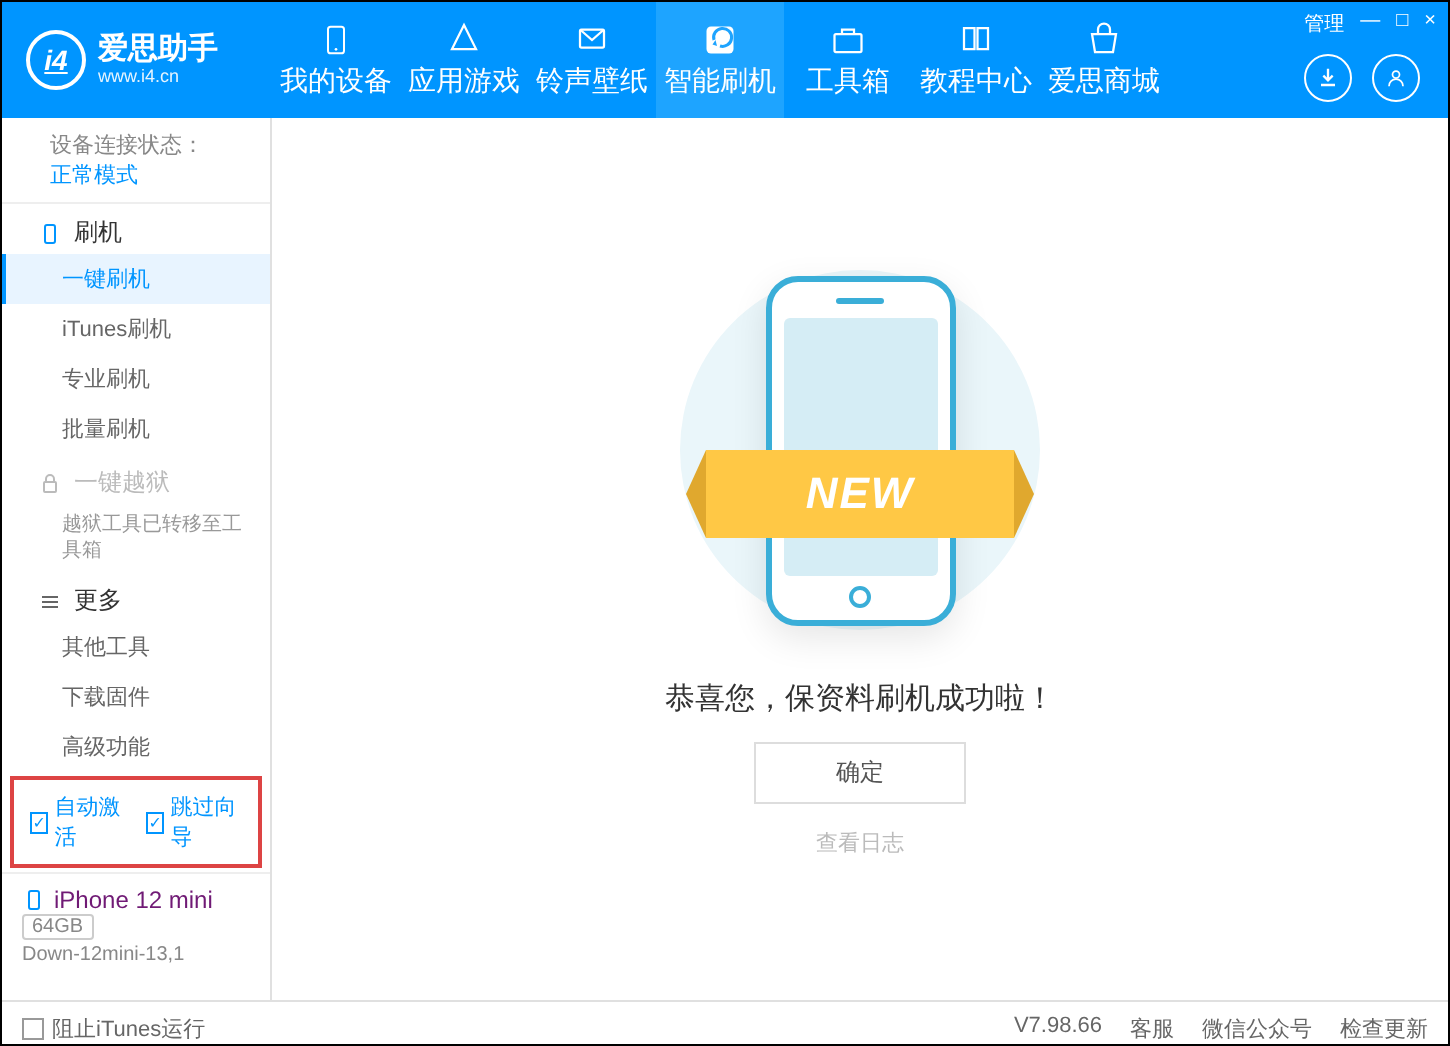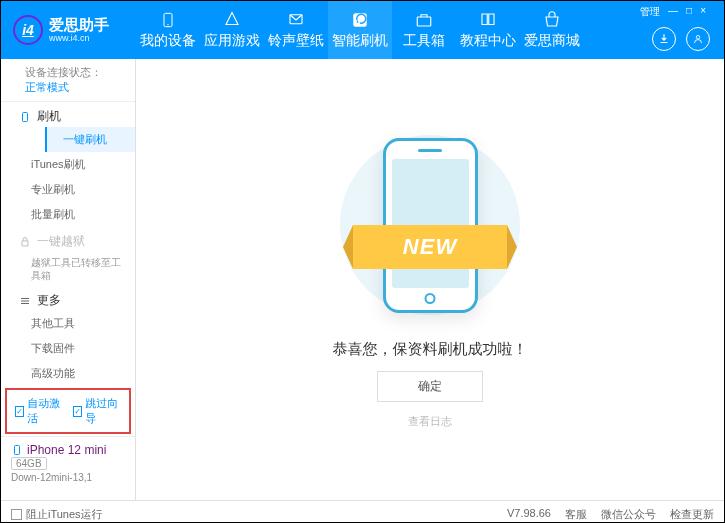--- a/index.html
+++ b/index.html
@@ -1,40 +1,40 @@
 <!DOCTYPE html>
 <html><head>
 <meta charset="utf-8">
 <style>
 * { margin: 0; padding: 0; box-sizing: border-box; font-family: "Microsoft YaHei", Arial, sans-serif; }
 body { background: #fff; width: 725px; height: 523px; overflow: hidden; border: 1px solid #000; }
 
 .header { background: #0095ff; height: 58px; display: flex; align-items: center; color: #fff; position: relative; }
 .logo-area { display: flex; align-items: center; padding: 0 12px; width: 135px; }
-.logo-circle { width: 30px; height: 30px; border: 2px solid #6d28d9; border-radius: 50%; display: flex; align-items: center; justify-content: center; font-weight: bold; font-style: italic; font-size: 14px; margin-right: 6px; text-decoration: underline; }
+.logo-circle { width: 30px; height: 30px; border: 2px solid #ffffff; border-radius: 50%; display: flex; align-items: center; justify-content: center; font-weight: bold; font-style: italic; font-size: 14px; margin-right: 6px; text-decoration: underline; }
 .logo-text { font-size: 15px; font-weight: bold; line-height: 1.1; }
 .logo-sub { font-size: 9px; opacity: 0.9; }
 
 .nav { display: flex; flex: 1; height: 100%; }
 .nav-item { width: 64px; display: flex; flex-direction: column; align-items: center; justify-content: center; font-size: 14px; cursor: pointer; gap: 3px; }
 .nav-item.active { background: #1ea4ff; }
 .nav-icon { width: 20px; height: 18px; display: flex; align-items: center; justify-content: center; }
 
-.header-right { position: absolute; right: 18px; top: 4px; display: flex; gap: 8px; font-size: 10px; }
+.header-right { position: absolute; right: 6px; top: 4px; display: flex; gap: 8px; font-size: 10px; }
 .header-right-btns { position: absolute; right: 14px; top: 26px; display: flex; gap: 10px; }
 .circle-btn { width: 24px; height: 24px; border: 1.5px solid #fff; border-radius: 50%; display: flex; align-items: center; justify-content: center; cursor: pointer; }
 
 .body-area { display: flex; height: calc(100% - 58px - 22px); }
 .sidebar { width: 135px; border-right: 1px solid #e0e0e0; display: flex; flex-direction: column; font-size: 11px; color: #666; overflow: hidden; }
 .device-status { padding: 6px 24px; border-bottom: 1px solid #eee; color: #888; }
 .device-status .ok { color: #0095ff; }
 
 .side-section { padding: 6px 0 2px 18px; display: flex; align-items: center; gap: 6px; color: #333; font-size: 12px; }
 .side-item { padding: 5px 0 5px 30px; cursor: pointer; color: #666; }
-.side-item.active { background: #e8f4ff; color: #0095ff; border-left: 2px solid #0095ff; padding-left: 16px; margin-left: 44px; }
+.side-item.active { background: #e8f4ff; color: #0095ff; border-left: 2px solid #0095ff; padding-left: 28px; }
 .side-note { padding: 4px 8px 4px 30px; color: #999; font-size: 10px; line-height: 1.3; }
 
 .checkbox-row { border: 2px solid #d44; padding: 6px 8px; display: flex; gap: 10px; align-items: center; margin: 2px 4px; }
 .cb { display: flex; align-items: center; gap: 3px; color: #0095ff; font-size: 11px; cursor: pointer; }
 .cb-box { width: 11px; height: 11px; border: 1px solid #0095ff; display: flex; align-items: center; justify-content: center; font-size: 8px; color: #0095ff; }
 
 .device-info { padding: 6px 10px; border-top: 1px solid #eee; }
 .device-name { color: #701a75; font-size: 12px; display: flex; align-items: center; gap: 4px; }
 .device-badge { border: 1px solid #ccc; border-radius: 2px; padding: 0 4px; font-size: 10px; color: #888; margin-top: 0; display: inline-block; }
 .device-sub { font-size: 10px; color: #888; margin-top: 2px; }

